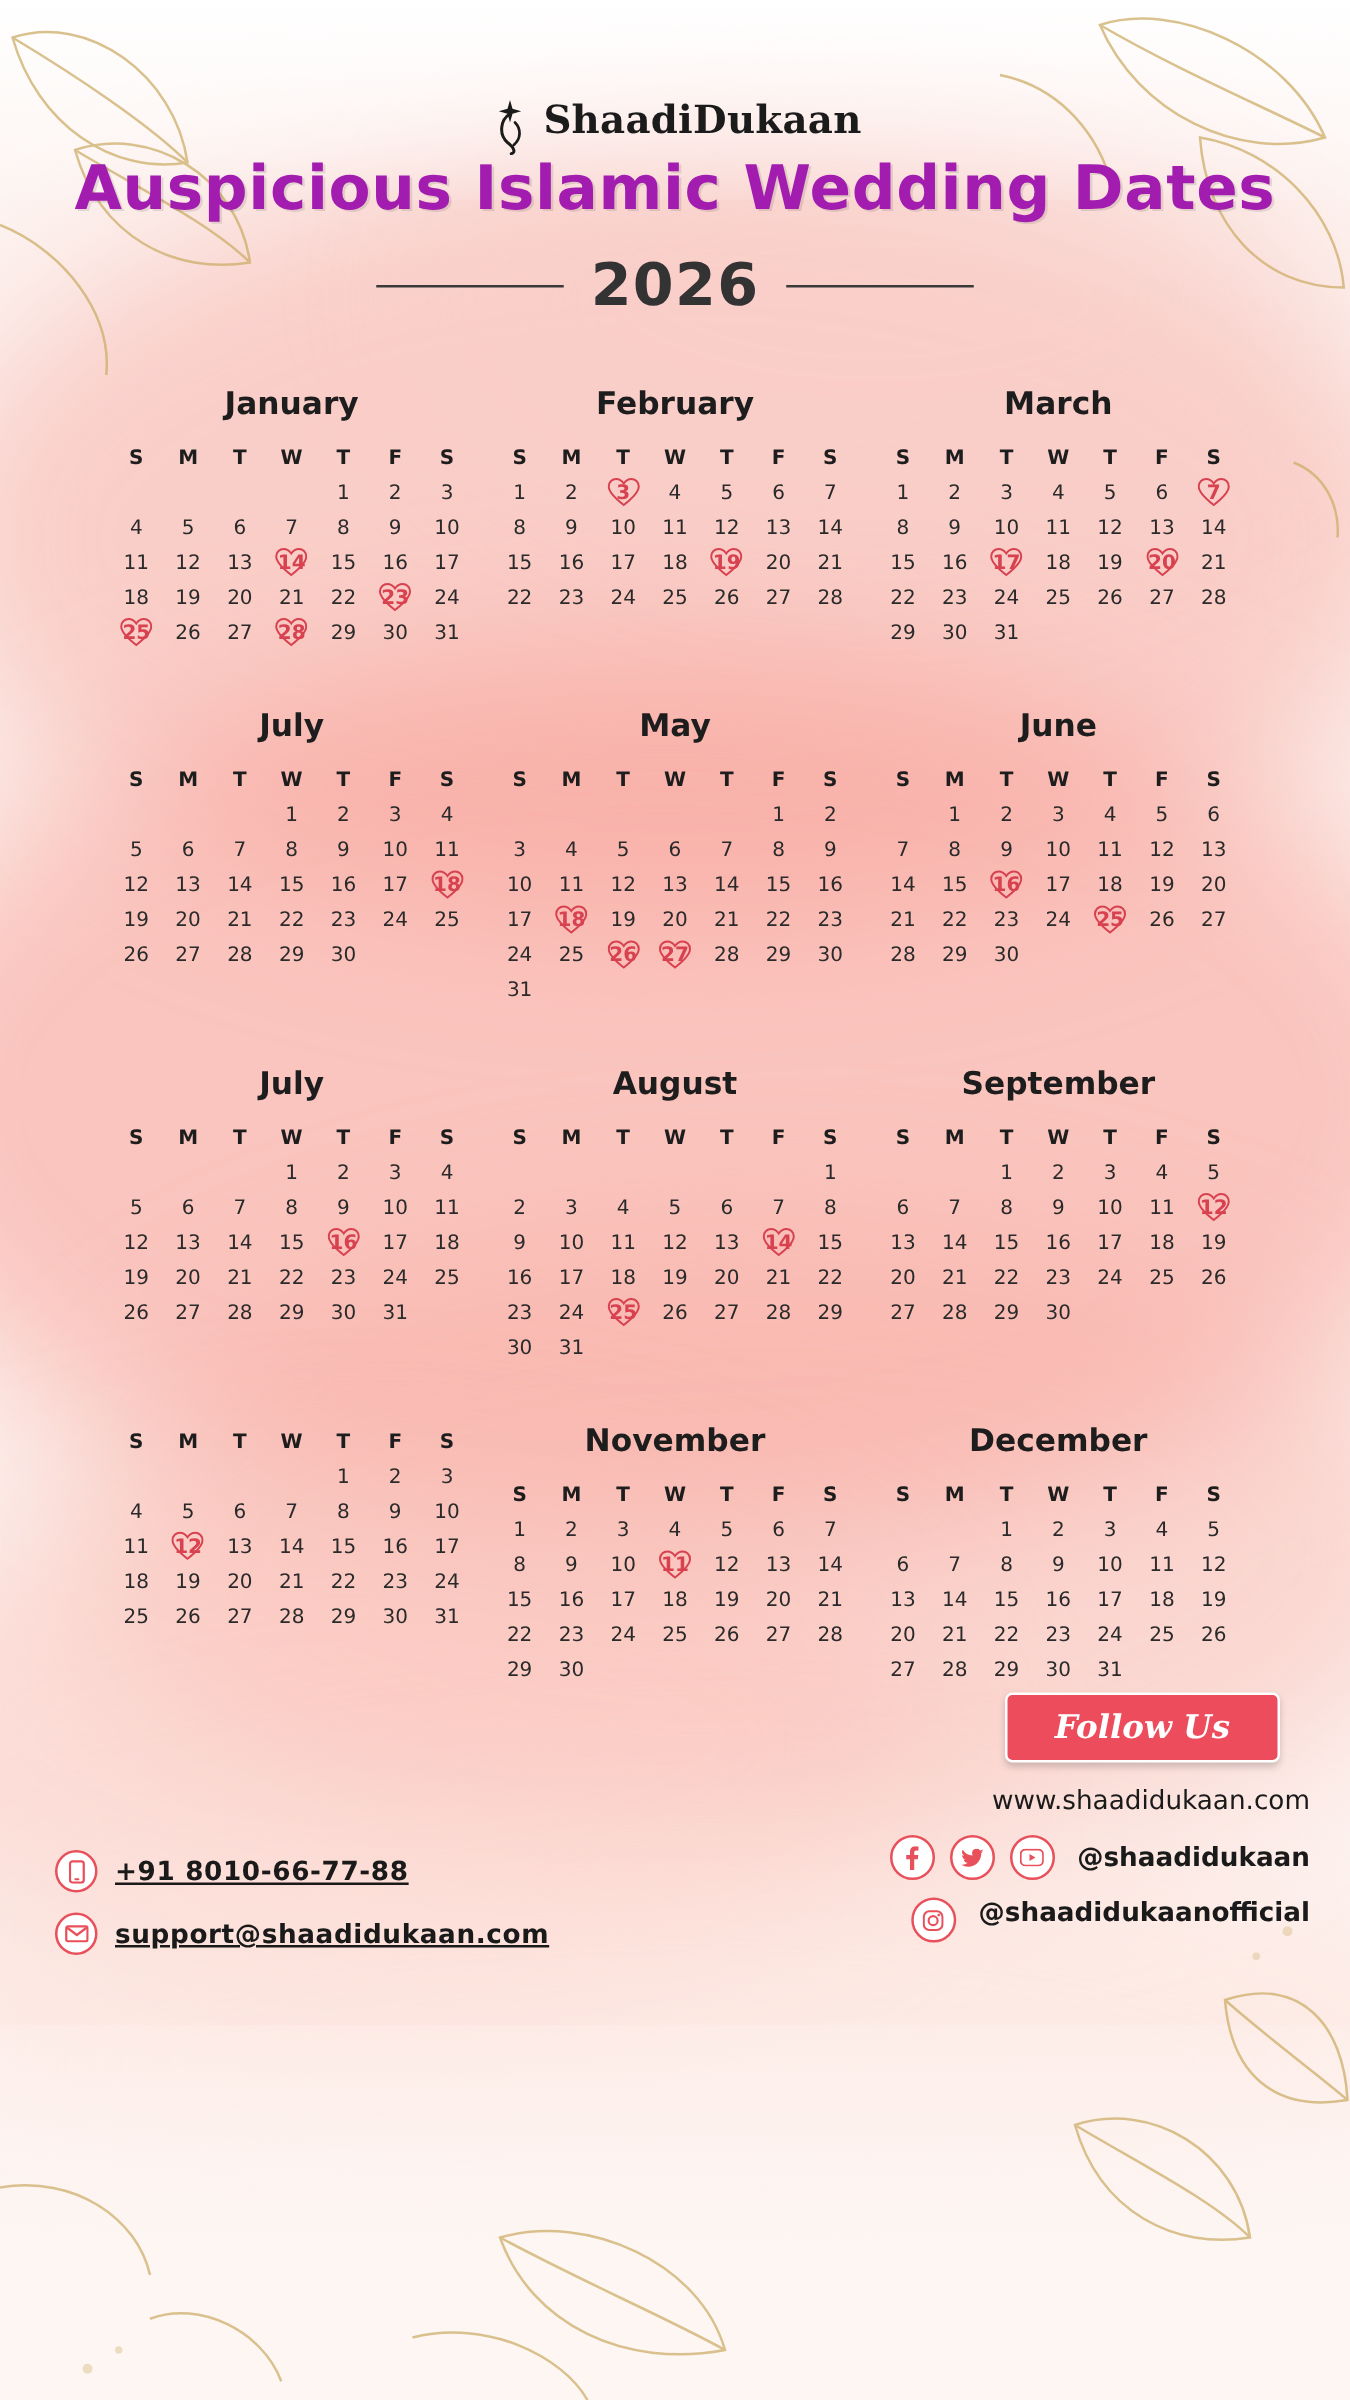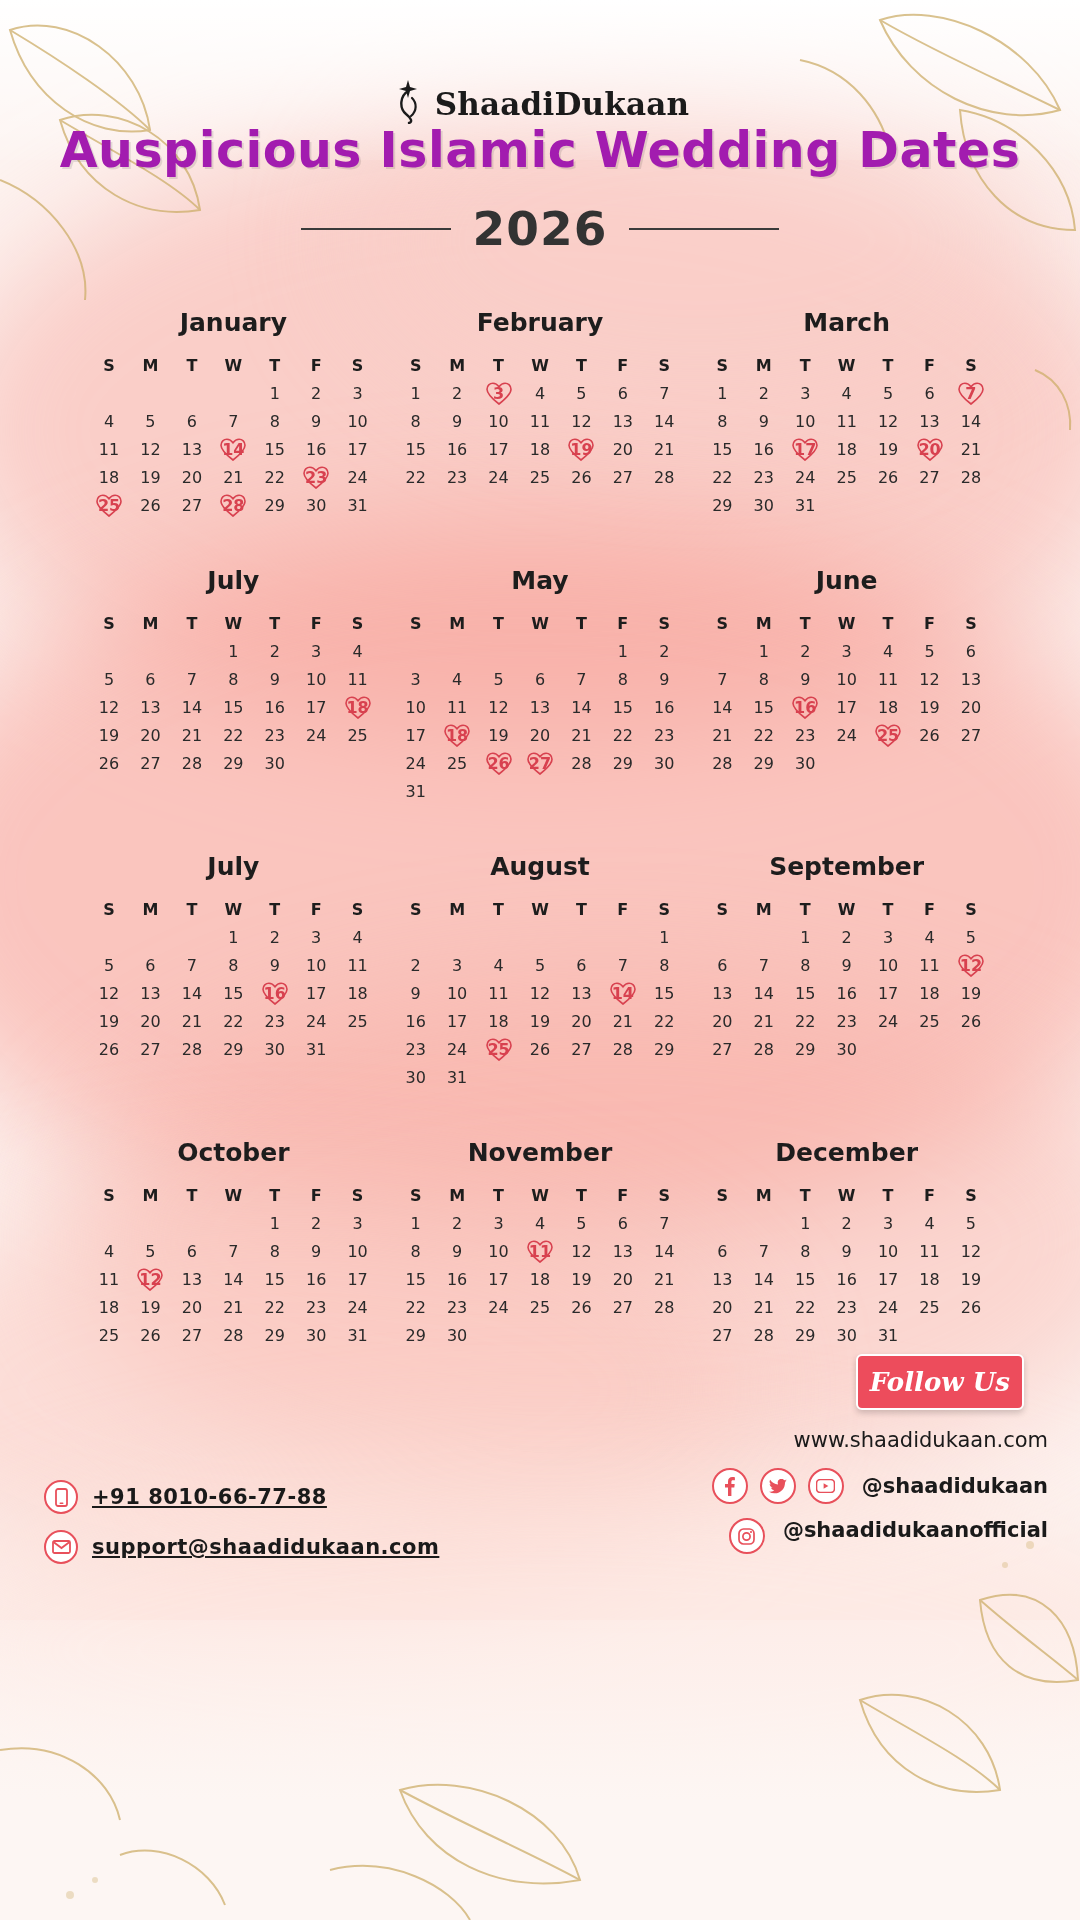--- a/index.html
+++ b/index.html
@@ -19,21 +19,21 @@
   .w6{left:-100px;top:1450px;width:1300px;height:400px;background:rgba(253,225,218,0.55);}
   .topwhite{position:absolute;left:0;top:0;width:1080px;height:160px;background:linear-gradient(#ffffff,rgba(255,255,255,0.1));}
   .botwhite{position:absolute;left:0;bottom:0;width:1080px;height:300px;background:linear-gradient(rgba(255,255,255,0.15),#fdf6f3 60%);}
 
   
   .leaves{position:absolute;inset:0;z-index:1;pointer-events:none;}
 
   .content{position:relative;z-index:3;}
 
   
-  .brand{display:flex;align-items:flex-end;justify-content:center;gap:10px;padding-top:78px;}
+  .brand{display:flex;align-items:flex-start;justify-content:center;gap:10px;padding-top:78px;}
   .brand-mark{width:34px;height:44px;position:relative;}
   .brand-name{font-family:"DejaVu Serif", serif;font-weight:bold;font-size:31px;color:#1b1b1b;letter-spacing:0.2px;}
   .title{
     text-align:center;
     font-family:"DejaVu Sans", sans-serif;font-weight:bold;
     font-size:49px;color:#a21caf;letter-spacing:0.5px;
     text-shadow:2px 2px 0 rgba(0,0,0,0.10);
   }
   .yearrow{display:flex;align-items:center;justify-content:center;gap:22px;margin-top:22px;}
   .yearline{width:150px;height:2px;background:#3a3a3a;}
@@ -52,21 +52,21 @@
   .week span.mark{color:#d8414f;font-weight:bold;}
   .heart{
     position:absolute;left:50%;top:50%;transform:translate(-50%,-50%);
     width:26px;height:24px;z-index:-1;
   }
 
   
   .follow{
     position:absolute;right:56px;top:1354px;
     background:#ed4c5c;color:#fff;border-radius:6px;
-    padding:11px 12px;font-family:"DejaVu Serif",serif;font-style:italic;font-weight:bold;
+    padding:11px 38px;font-family:"DejaVu Serif",serif;font-style:italic;font-weight:bold;
     font-size:26px;box-shadow:0 3px 6px rgba(0,0,0,0.18);
     border:2px solid #fff;
   }
   .site{position:absolute;right:32px;top:1428px;font-weight:normal;font-size:21px;color:#1a1a1a;}
   .contact-left{position:absolute;left:44px;top:1464px;}
   .crow{display:flex;align-items:center;gap:14px;margin-top:16px;}
   .crow .txt{font-weight:bold;font-size:21px;color:#1a1a1a;letter-spacing:0.5px;text-decoration:underline;}
   .cicon{width:30px;height:30px;border:2px solid #e8505b;border-radius:50%;display:flex;align-items:center;justify-content:center;background:#fff;}
   .cicon svg{display:block;}
   .social{position:absolute;right:32px;top:1468px;display:flex;align-items:center;gap:12px;}
@@ -694,21 +694,20 @@
           <span>27</span>
           <span>28</span>
           <span>29</span>
           <span>30</span>
           <span></span>
           <span></span>
           <span></span>
         </div>
       </div>
       <div class="month">
-        <div class="mname">October</div>
         <div class="dow">
           <span>S</span>
           <span>M</span>
           <span>T</span>
           <span>W</span>
           <span>T</span>
           <span>F</span>
           <span>S</span>
         </div>
         <div class="week">

